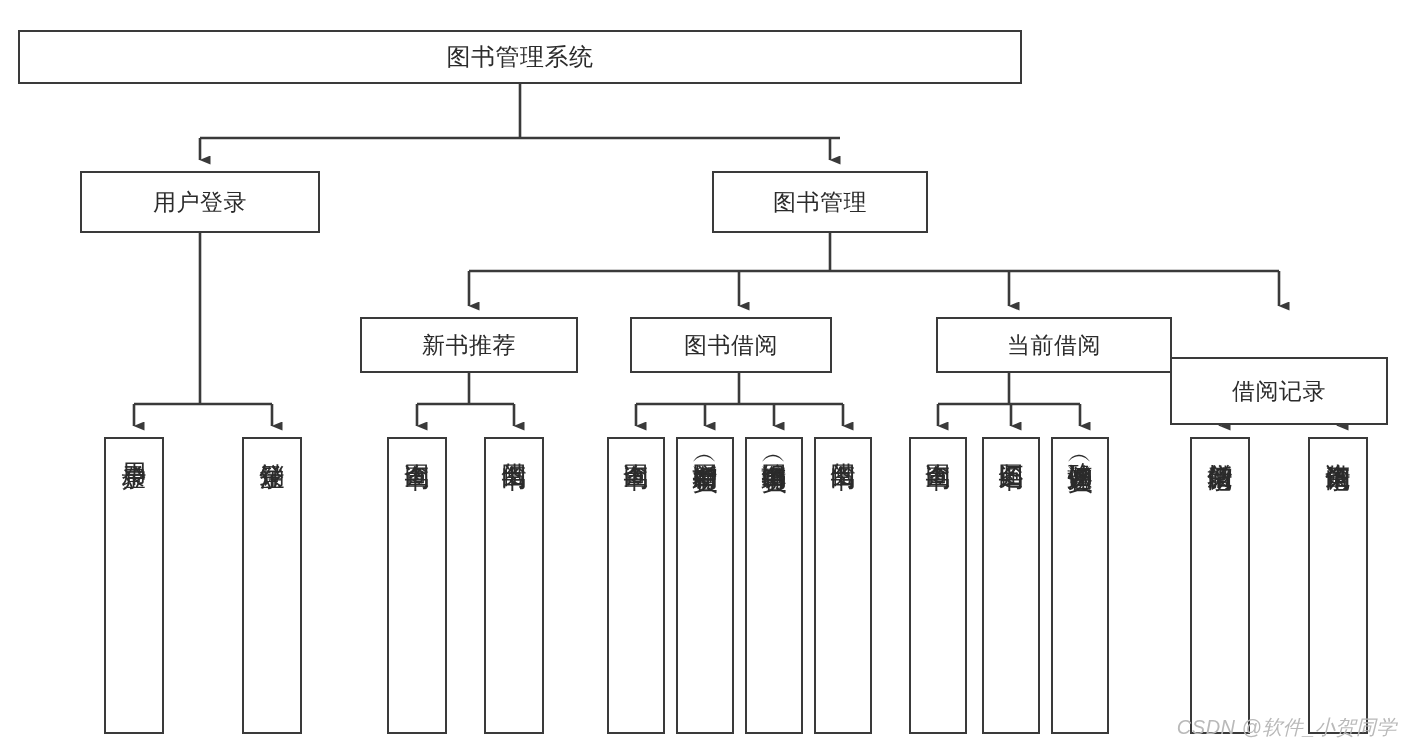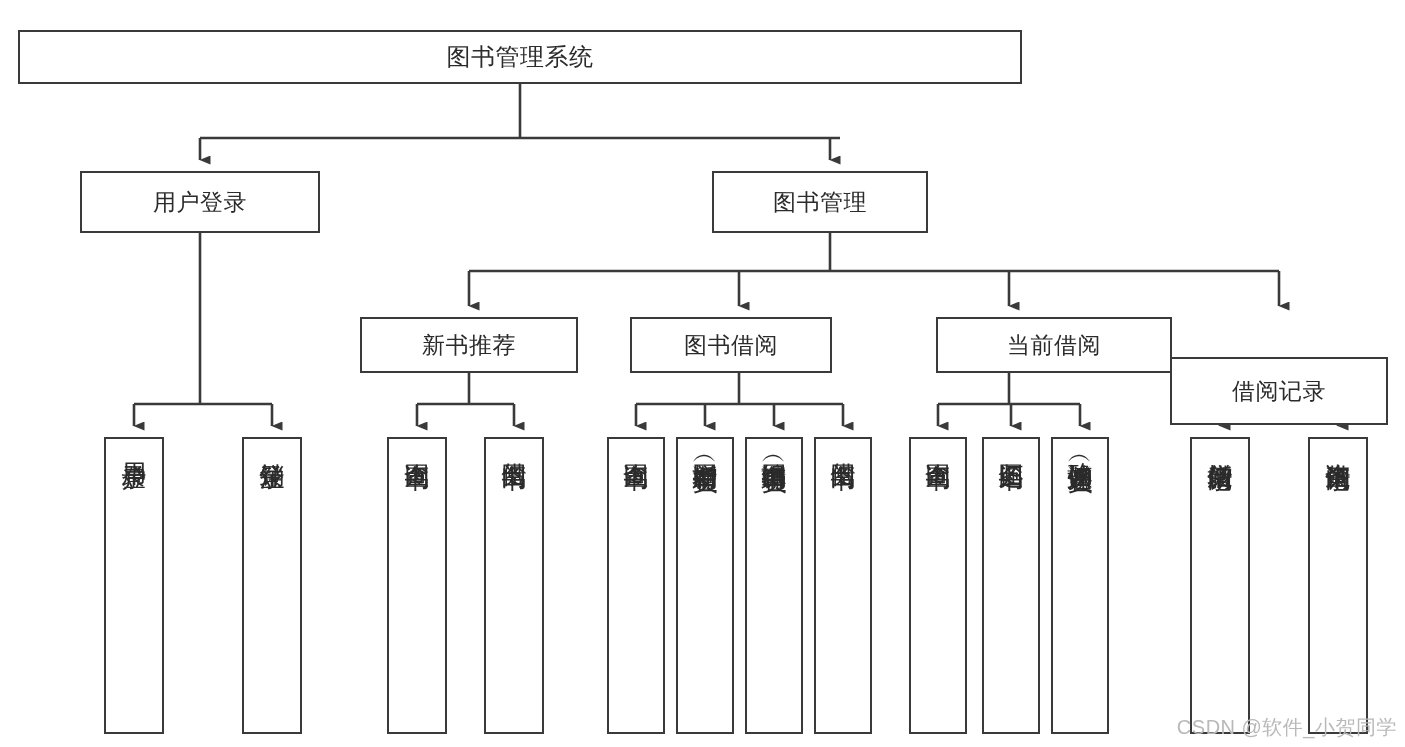--- a/index.html
+++ b/index.html
@@ -52,20 +52,21 @@
     z-index:1;pointer-events:none;
   }
   .watermark{
     position:absolute;
     right:8px;bottom:6px;
     font-size:20px;
     color:#b9b9b9;
     letter-spacing:0.5px;
     z-index:5;
     white-space:nowrap;
+    font-style:italic;
   }
 </style>
 </head>
 <body>
 
 <div id="diagram">
   <svg class="edges" viewBox="0 0 1405 747">
     <defs>
       <marker id="arrow" markerWidth="10" markerHeight="12" refX="4.5" refY="10.5" orient="auto" markerUnits="userSpaceOnUse">
         <path d="M0,0 L9,0 L4.5,11 Z" fill="#3a3a3a"></path>

